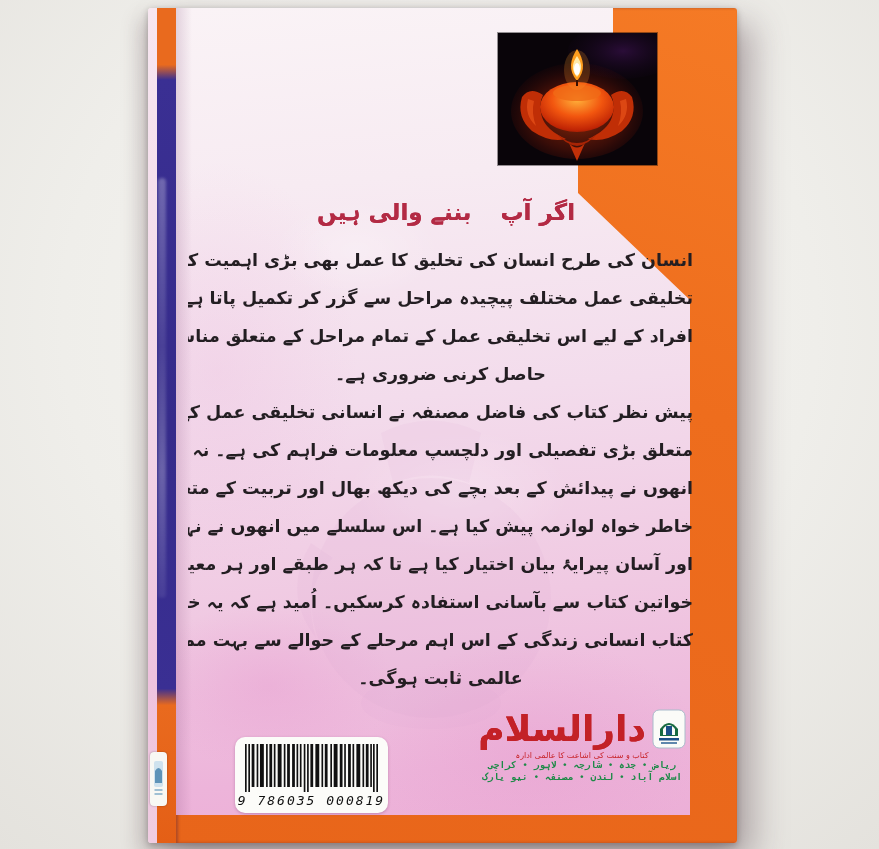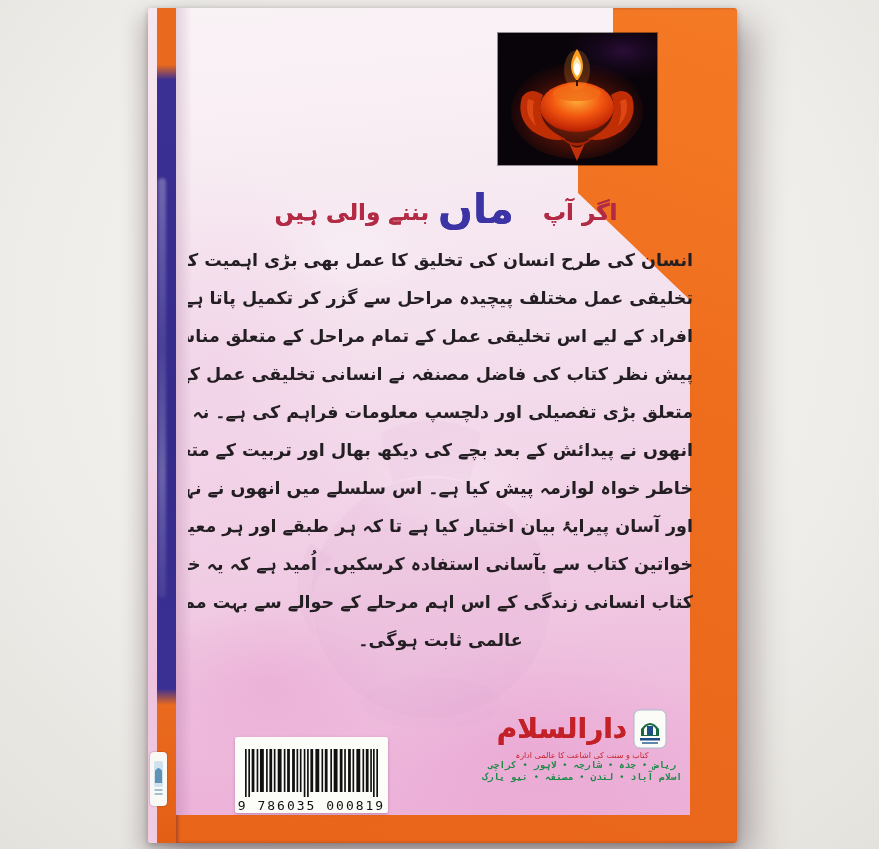--- a/index.html
+++ b/index.html
@@ -92,37 +92,37 @@
   }
   .line{
     height:38px;line-height:38px;font-size:17.5px;font-weight:bold;
     white-space:nowrap;overflow:hidden;
     text-align:justify;text-align-last:justify;
   }
   .line.center{text-align-last:center;}
   
   .barcode{
     position:absolute;left:59px;top:729px;width:153px;height:76px;
-    background:#fcfcf9;border-radius:2px;box-shadow:0 1px 3px rgba(90,30,80,.3);
-    display:flex;flex-direction:column;align-items:center;justify-content:flex-end;
-    padding-top:7px;box-sizing:border-box;
+    background:#fcfcf9;border-radius:10px;box-shadow:0 1px 3px rgba(90,30,80,.3);
+    display:flex;flex-direction:column;align-items:center;justify-content:flex-start;
+    padding-top:7px;box-sizing:border-box;font-style:italic;
   }
   .barcode svg{display:block;}
   .barcode-num{
     font-family:"DejaVu Sans Mono", monospace;
     font-size:13px;color:#111;letter-spacing:2px;margin-top:1px;white-space:nowrap;
   }
   
   .publisher{
     position:absolute;left:322px;top:701px;width:168px;
     display:flex;flex-direction:column;align-items:center;direction:rtl;
   }
   .pub-row{display:flex;flex-direction:row;align-items:center;justify-content:center;gap:6px;}
   .pub-name{
-    font-size:28px;font-weight:bold;color:#c32127;line-height:1.1;
+    font-size:36px;font-weight:bold;color:#c32127;line-height:1.1;
     text-shadow:0 0 .6px #c32127;white-space:nowrap;
   }
   .pub-tagline{
     font-size:8px;color:#c8252b;margin-top:2px;white-space:nowrap;font-weight:normal;
   }
   .pub-cities{
     font-size:9.5px;color:#1d8a47;font-weight:bold;line-height:12px;white-space:nowrap;font-family:Liberation Mono, monospace;
   }
   .pub-cities:first-of-type{margin-top:3px;}
 </style>
@@ -196,28 +196,28 @@
           <ellipse cx="79" cy="37" rx="13" ry="20" fill="rgba(255,150,40,0.22)"></ellipse>
           <path d="M79,16 C86,27 88,37 79,48 C70,37 72,27 79,16 Z" fill="#ff9e1e"></path>
           <path d="M79,23 C84,30 85,37 79,44 C73,37 74,30 79,23 Z" fill="#ffe9a8"></path>
           <ellipse cx="79" cy="36" rx="3" ry="6" fill="#ffffff"></ellipse>
           <rect x="78" y="47" width="2" height="6" fill="#3a1002"></rect>
         </svg>
       </div>
 
       <div class="title-row">
         <span class="title-red">اگر آپ</span>
-        <span class="title-blue">ماں</span>
         <span class="title-red">بننے والی ہیں</span>
       </div>
 
       <div class="body-text">
         <div class="line">انسان کی طرح انسان کی تخلیق کا عمل بھی بڑی اہمیت کا حامل ہے۔ یہ</div>
         <div class="line">تخلیقی عمل مختلف پیچیدہ مراحل سے گزر کر تکمیل پاتا ہے۔ شادی شدہ</div>
         <div class="line">افراد کے لیے اس تخلیقی عمل کے تمام مراحل کے متعلق مناسب معلومات</div>
+        <div class="line center">حاصل کرنی ضروری ہے۔</div>
         <div class="line">پیش نظر کتاب کی فاضل مصنفہ نے انسانی تخلیقی عمل کے تمام مراحل کے</div>
         <div class="line">متعلق بڑی تفصیلی اور دلچسپ معلومات فراہم کی ہے۔ نہ صرف یہ بلکہ</div>
         <div class="line">انھوں نے پیدائش کے بعد بچے کی دیکھ بھال اور تربیت کے متعلق بھی</div>
         <div class="line">خاطر خواہ لوازمہ پیش کیا ہے۔ اس سلسلے میں انھوں نے نہایت معروضی</div>
         <div class="line">اور آسان پیرایۂ بیان اختیار کیا ہے تا کہ ہر طبقے اور ہر معیارِ تعلیم کی</div>
         <div class="line">خواتین کتاب سے بآسانی استفادہ کرسکیں۔ اُمید ہے کہ یہ خوبصورت</div>
         <div class="line">کتاب انسانی زندگی کے اس اہم مرحلے کے حوالے سے بہت ممد و</div>
         <div class="line center">عالمی ثابت ہوگی۔</div>
       </div>
 

